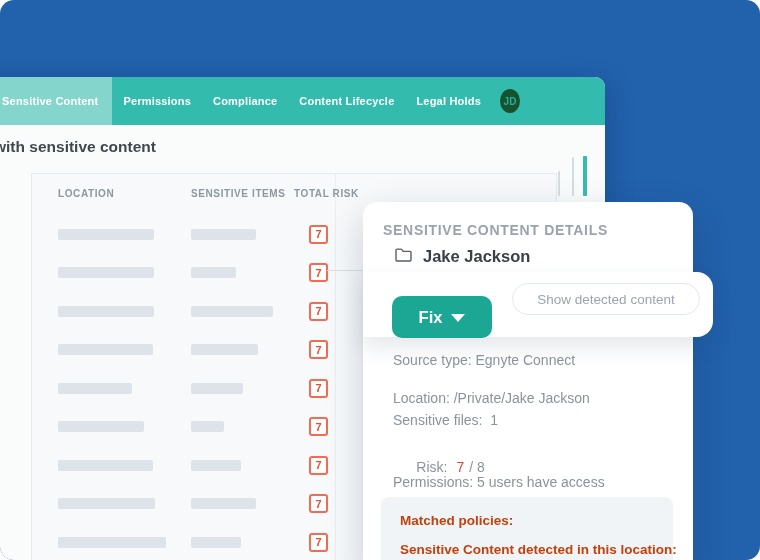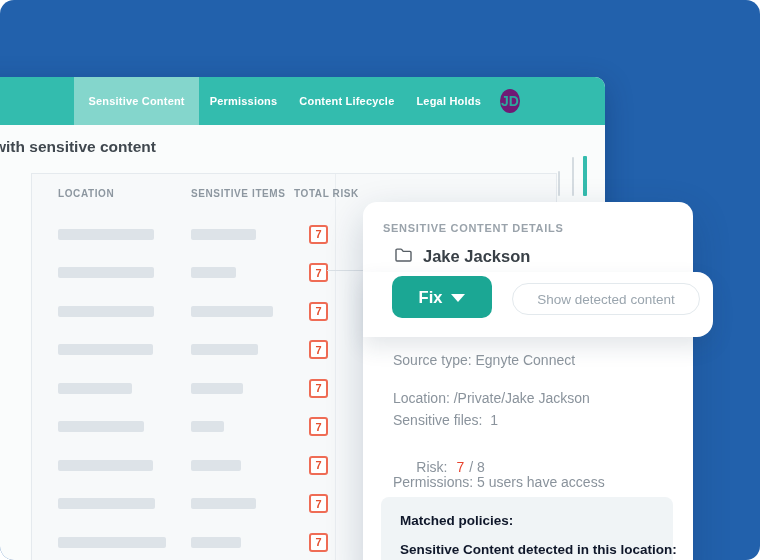--- a/index.html
+++ b/index.html
@@ -20,22 +20,22 @@
     display:flex; align-items:center; justify-content:flex-end;
     padding-right:85px; gap:0;
   }
   .nav-item {
     color:#ffffff; font-size:11px; font-weight:700; letter-spacing:.2px;
     padding:0 11px; height:48px; display:flex; align-items:center;
     cursor:pointer; white-space:nowrap;
   }
   .nav-item.active { background:#84D6CC; padding:0 14px; }
   .avatar {
-    width:20px; height:24px; border-radius:50%; background:#701a75;
-    color:#2BA99C; font-size:14px; font-weight:700;
+    width:20px; height:24px; border-radius:50%; background:#14532d;
+    color:#2BA99C; font-size:10px; font-weight:700;
     display:flex; align-items:center; justify-content:center;
     margin-left:8px; flex:0 0 auto;
   }
   
   .heading {
     position:absolute; left:-6px; top:138px; z-index:2;
     font-size:15.5px; font-weight:700; color:#40484F;
   }
   
   .table-card {
@@ -77,34 +77,34 @@
   }
   
   .details-card {
     position:absolute; left:363px; top:202px; width:330px; height:380px;
     background:#ffffff; border-radius:14px;
     box-shadow:0 14px 38px rgba(15,40,75,.20);
     z-index:4;
   }
   .details-label {
     position:absolute; left:20px; top:20px;
-    font-size:11px; font-weight:700; color:#9AA3AB; letter-spacing:.7px;
+    font-size:14px; font-weight:700; color:#9AA3AB; letter-spacing:.7px;
   }
   .folder-icon { position:absolute; left:32px; top:46px; }
   .details-title {
     position:absolute; left:60px; top:45px;
     font-size:16.5px; font-weight:700; color:#394047;
   }
   .action-bar {
     position:absolute; left:0; top:70px; width:350px; height:65px;
     background:#ffffff; border-radius:0 16px 16px 0;
     box-shadow:0 10px 22px rgba(30,55,80,.12);
   }
   .fix-btn {
-    position:absolute; left:29px; top:74px; width:100px; height:42px;
+    position:absolute; left:29px; top:94px; width:100px; height:42px;
     background:#1BA794; border:none; border-radius:10px; cursor:pointer;
     color:#ffffff; font-family:inherit; font-size:16.5px; font-weight:700;
     display:flex; align-items:center; justify-content:center; gap:9px;
   }
   .caret-down {
     width:0; height:0; border-left:7px solid transparent;
     border-right:7px solid transparent; border-top:8px solid #ffffff;
     margin-top:2px;
   }
   .show-btn {
@@ -117,33 +117,34 @@
     font-size:14px; color:#8A939C;
   }
   .risk-val { color:#E8432D; margin-left:9px; }
   .risk-suffix { color:#8A939C; margin-left:5px; }
   .matched-box {
     position:absolute; left:18px; top:295px; width:292px; height:85px;
     background:#F0F4F6; border-radius:8px;
   }
   .matched-line {
     position:absolute; left:19px; white-space:nowrap;
-    font-size:13.5px; font-weight:700; color:#0f172a;
+    font-size:13.5px; font-weight:700; color:#c2410c;
   }
 </style>
 </head>
 <body>
 
 <div id="stage">
 
   <div class="window">
     <div class="navbar">
 
       <div class="nav-item active">Sensitive Content</div>
       <div class="nav-item">Permissions</div>
+      <div class="nav-item">Compliance</div>
       <div class="nav-item">Content Lifecycle</div>
       <div class="nav-item">Legal Holds</div>
       <div class="avatar">JD</div>
     </div>
   </div>
 
   <div class="heading">with sensitive content</div>
 
   <div class="table-card">
     <div class="col-divider"></div>

